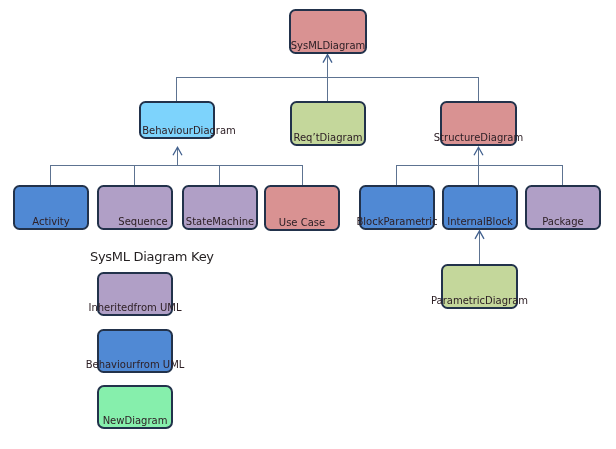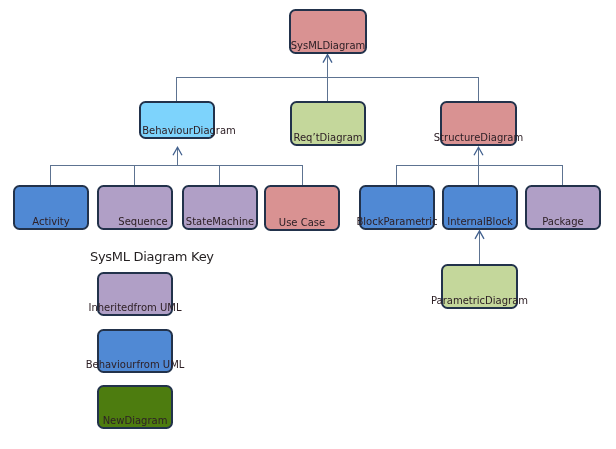--- a/index.html
+++ b/index.html
@@ -104,21 +104,21 @@
       <span class="ln">Diagram</span>
     </div>
     <div class="node" style="left: 97px; top: 272px; width: 76px; height: 44px; background: rgb(176, 159, 198); border-color: rgb(34, 50, 75); color: rgb(46, 32, 38);">
       <span class="ln">Inherited</span>
       <span class="ln">from UML</span>
     </div>
     <div class="node" style="left: 97px; top: 329px; width: 76px; height: 44px; background: rgb(80, 137, 212); border-color: rgb(34, 50, 75); color: rgb(46, 32, 38);">
       <span class="ln">Behaviour</span>
       <span class="ln">from UML</span>
     </div>
-    <div class="node" style="left: 97px; top: 385px; width: 76px; height: 44px; background: #4d7c0f; border-color: rgb(34, 50, 75); color: rgb(46, 32, 38);">
+    <div class="node" style="left: 97px; top: 385px; width: 76px; height: 44px; background: #86efac; border-color: rgb(34, 50, 75); color: rgb(46, 32, 38); border-radius: 7px;">
       <span class="ln">New</span>
       <span class="ln">Diagram</span>
     </div>
   </div>
 
   <div id="key-title" style="left: 90px; top: 252px;">SysML Diagram Key</div>
 
 </div>
 
 </body></html>

